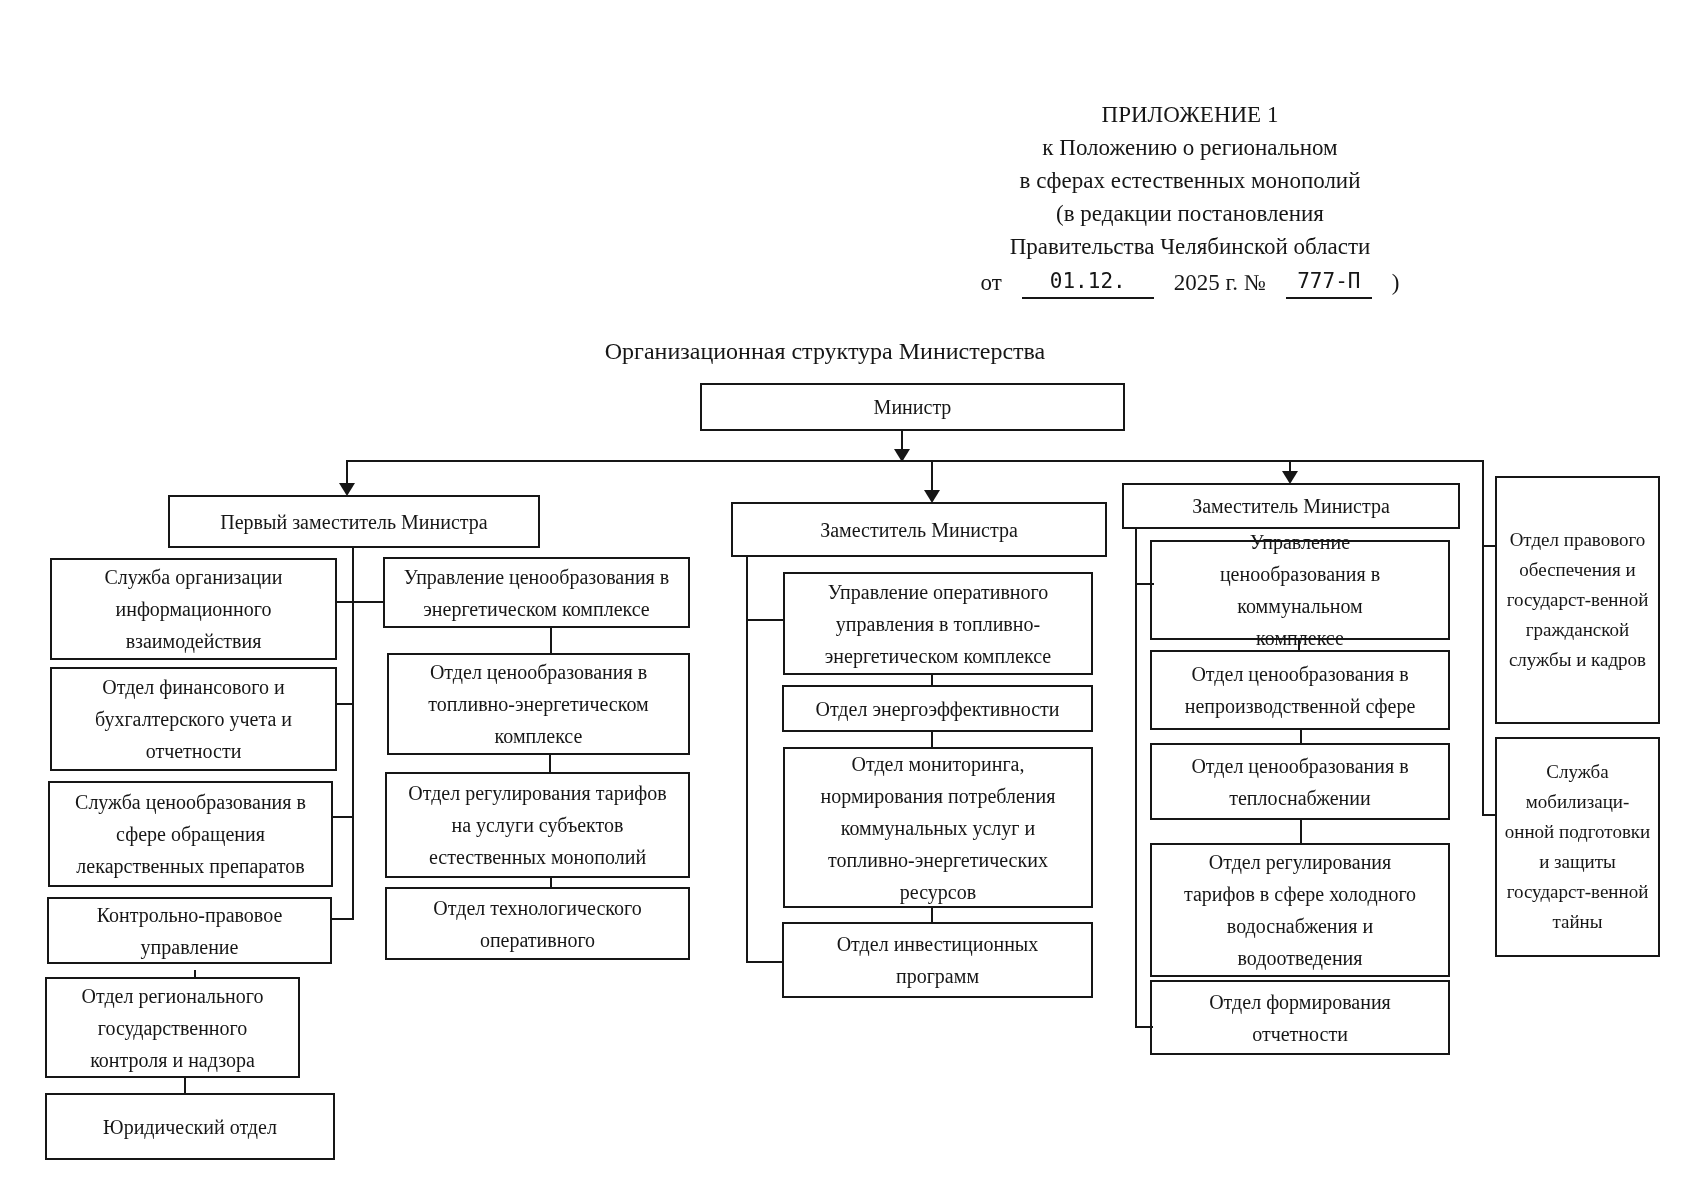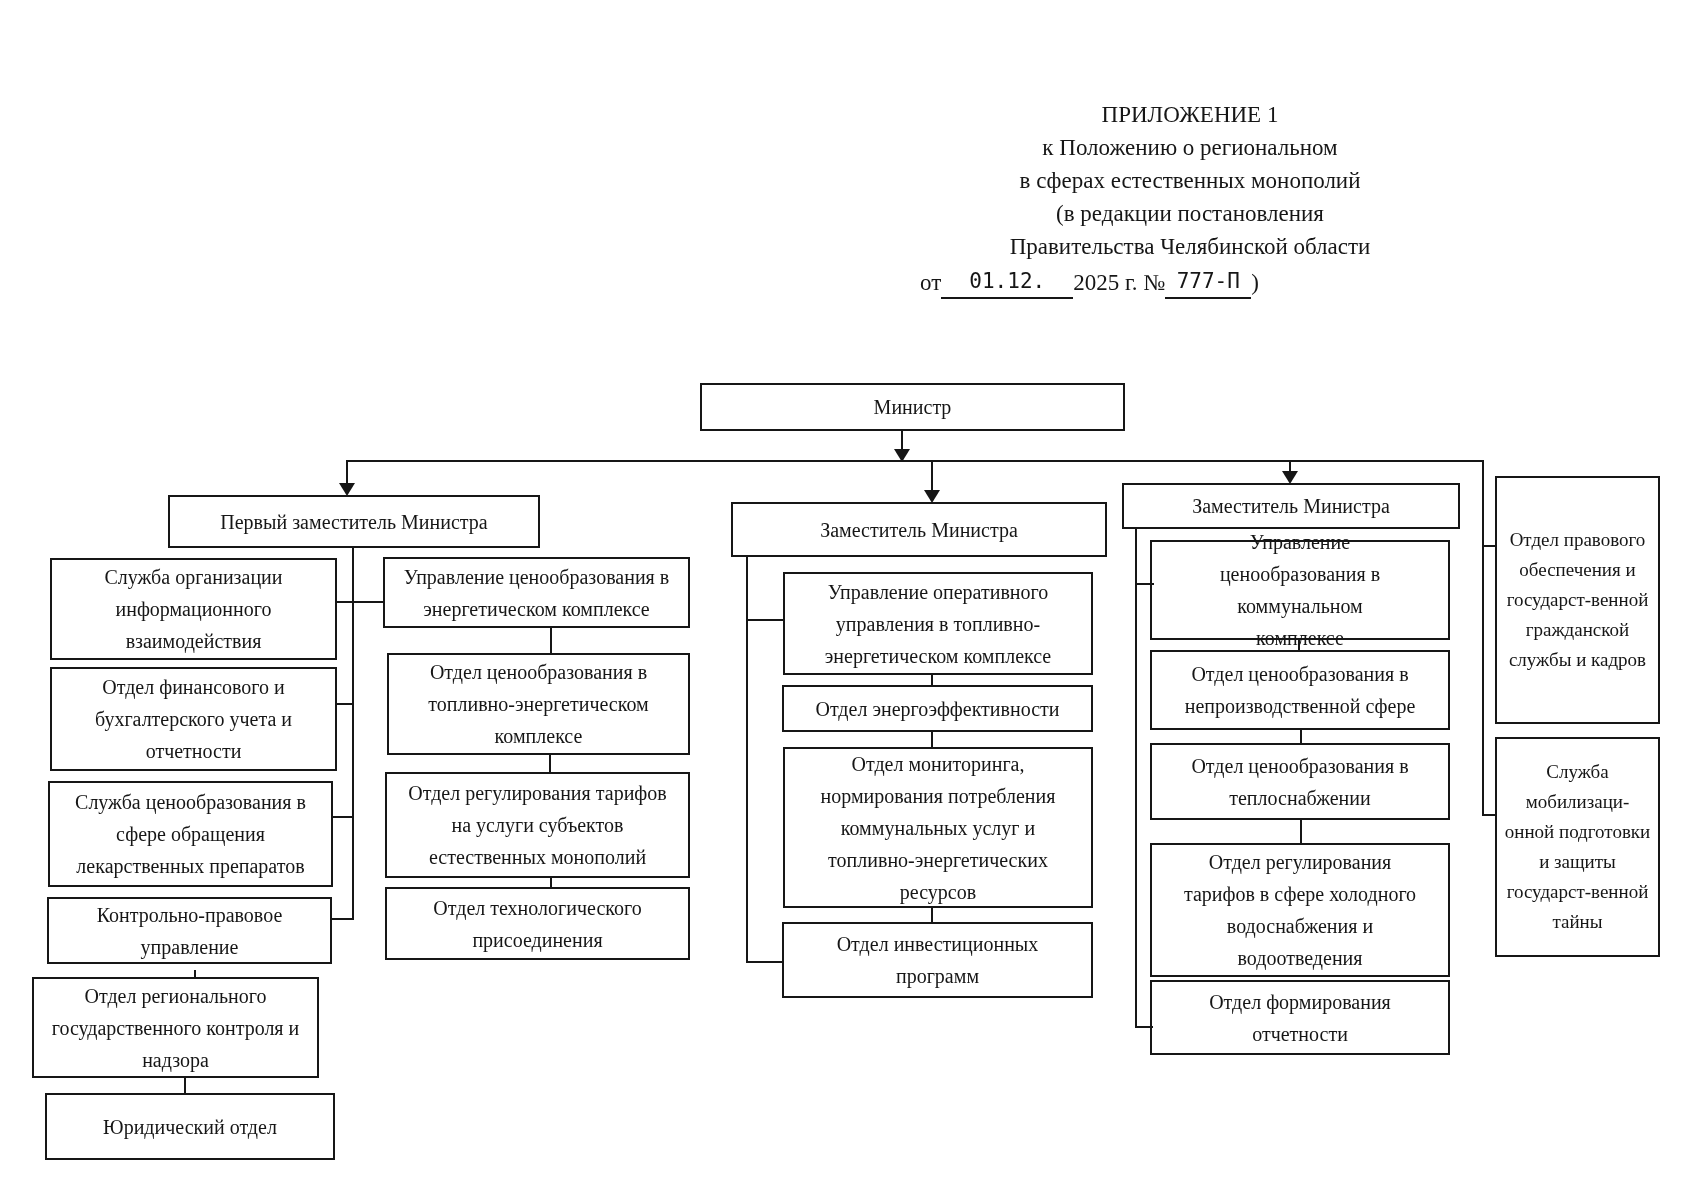--- a/index.html
+++ b/index.html
@@ -9,21 +9,21 @@
     font-family:"Liberation Serif","DejaVu Serif",serif;
     color:#161616;
     padding-left:33px;
   }
   
   .appendix{
     position:absolute;left:920px;top:98px;width:540px;
     text-align:center;font-size:23px;line-height:33px;white-space:nowrap;
   }
   .appendix .aline{height:33px;}
-  .dateline{display:flex;justify-content:flex-start;align-items:flex-end;gap:0;height:36px;}
+  .dateline{display:flex;justify-content:center;align-items:flex-end;gap:20px;height:36px;}
   .blank{
     display:inline-block;border-bottom:2px solid #161616;text-align:center;
     font-family:"DejaVu Sans Mono","Liberation Mono",monospace;
     font-size:21px;line-height:26px;vertical-align:bottom;
   }
   .blank.w1{width:132px;}
   .blank.w2{width:86px;}
   .blank span{position:relative;top:-3px;}
   
   .chart-title{
@@ -58,39 +58,40 @@
     <div class="aline">Правительства Челябинской области</div>
     <div class="dateline">
       <span>от</span>
       <span class="blank w1"><span>01.12.</span></span>
       <span>2025 г. №</span>
       <span class="blank w2"><span>777-П</span></span>
       <span>)</span>
     </div>
   </div>
 
+  <div class="chart-title">Организационная структура Министерства</div>
 
   <div>
 
     <div class="box" style="left:700px;top:383px;width:425px;height:48px">Министр</div>
     <div class="box" style="left:168px;top:495px;width:372px;height:53px">Первый заместитель Министра</div>
     <div class="box" style="left:731px;top:502px;width:376px;height:55px">Заместитель Министра</div>
     <div class="box" style="left:1122px;top:483px;width:338px;height:46px">Заместитель Министра</div>
 
     <div class="box" style="left:50px;top:558px;width:287px;height:102px">Служба организации информационного взаимодействия</div>
     <div class="box" style="left:50px;top:667px;width:287px;height:104px">Отдел финансового и бухгалтерского учета и отчетности</div>
     <div class="box" style="left:48px;top:781px;width:285px;height:106px">Служба ценообразования в сфере обращения лекарственных препаратов</div>
     <div class="box" style="left:47px;top:897px;width:285px;height:67px">Контрольно-правовое управление</div>
-    <div class="box" style="left:32px;top:977px;width:287px;height:101px">Отдел регионального государственного контроля и надзора</div>
+    <div class="box" style="left:45px;top:977px;width:255px;height:101px">Отдел регионального государственного контроля и надзора</div>
     <div class="box" style="left:45px;top:1093px;width:290px;height:67px">Юридический отдел</div>
 
     <div class="box" style="left:383px;top:557px;width:307px;height:71px">Управление ценообразования в энергетическом комплексе</div>
     <div class="box" style="left:387px;top:653px;width:303px;height:102px">Отдел ценообразования в топливно-энергетическом комплексе</div>
     <div class="box" style="left:385px;top:772px;width:305px;height:106px">Отдел регулирования тарифов на услуги субъектов естественных монополий</div>
-    <div class="box" style="left:385px;top:887px;width:305px;height:73px">Отдел технологического присоединения</div>
+    <div class="box" style="left:385px;top:887px;width:305px;height:73px">Отдел технологического оперативного</div>
 
     <div class="box" style="left:783px;top:572px;width:310px;height:103px">Управление оперативного управления в топливно-энергетическом комплексе</div>
     <div class="box" style="left:782px;top:685px;width:311px;height:47px">Отдел энергоэффективности</div>
     <div class="box" style="left:783px;top:747px;width:310px;height:161px">Отдел мониторинга, нормирования потребления коммунальных услуг и топливно-энергетических ресурсов</div>
     <div class="box" style="left:782px;top:922px;width:311px;height:76px">Отдел инвестиционных программ</div>
 
     <div class="box" style="left:1150px;top:540px;width:300px;height:100px;padding:0 40px">Управление ценообразования в коммунальном комплексе</div>
     <div class="box" style="left:1150px;top:650px;width:300px;height:80px">Отдел ценообразования в непроизводственной сфере</div>
     <div class="box" style="left:1150px;top:743px;width:300px;height:77px">Отдел ценообразования в теплоснабжении</div>
     <div class="box" style="left:1150px;top:843px;width:300px;height:134px;padding:0 22px">Отдел регулирования тарифов в сфере холодного водоснабжения и водоотведения</div>

